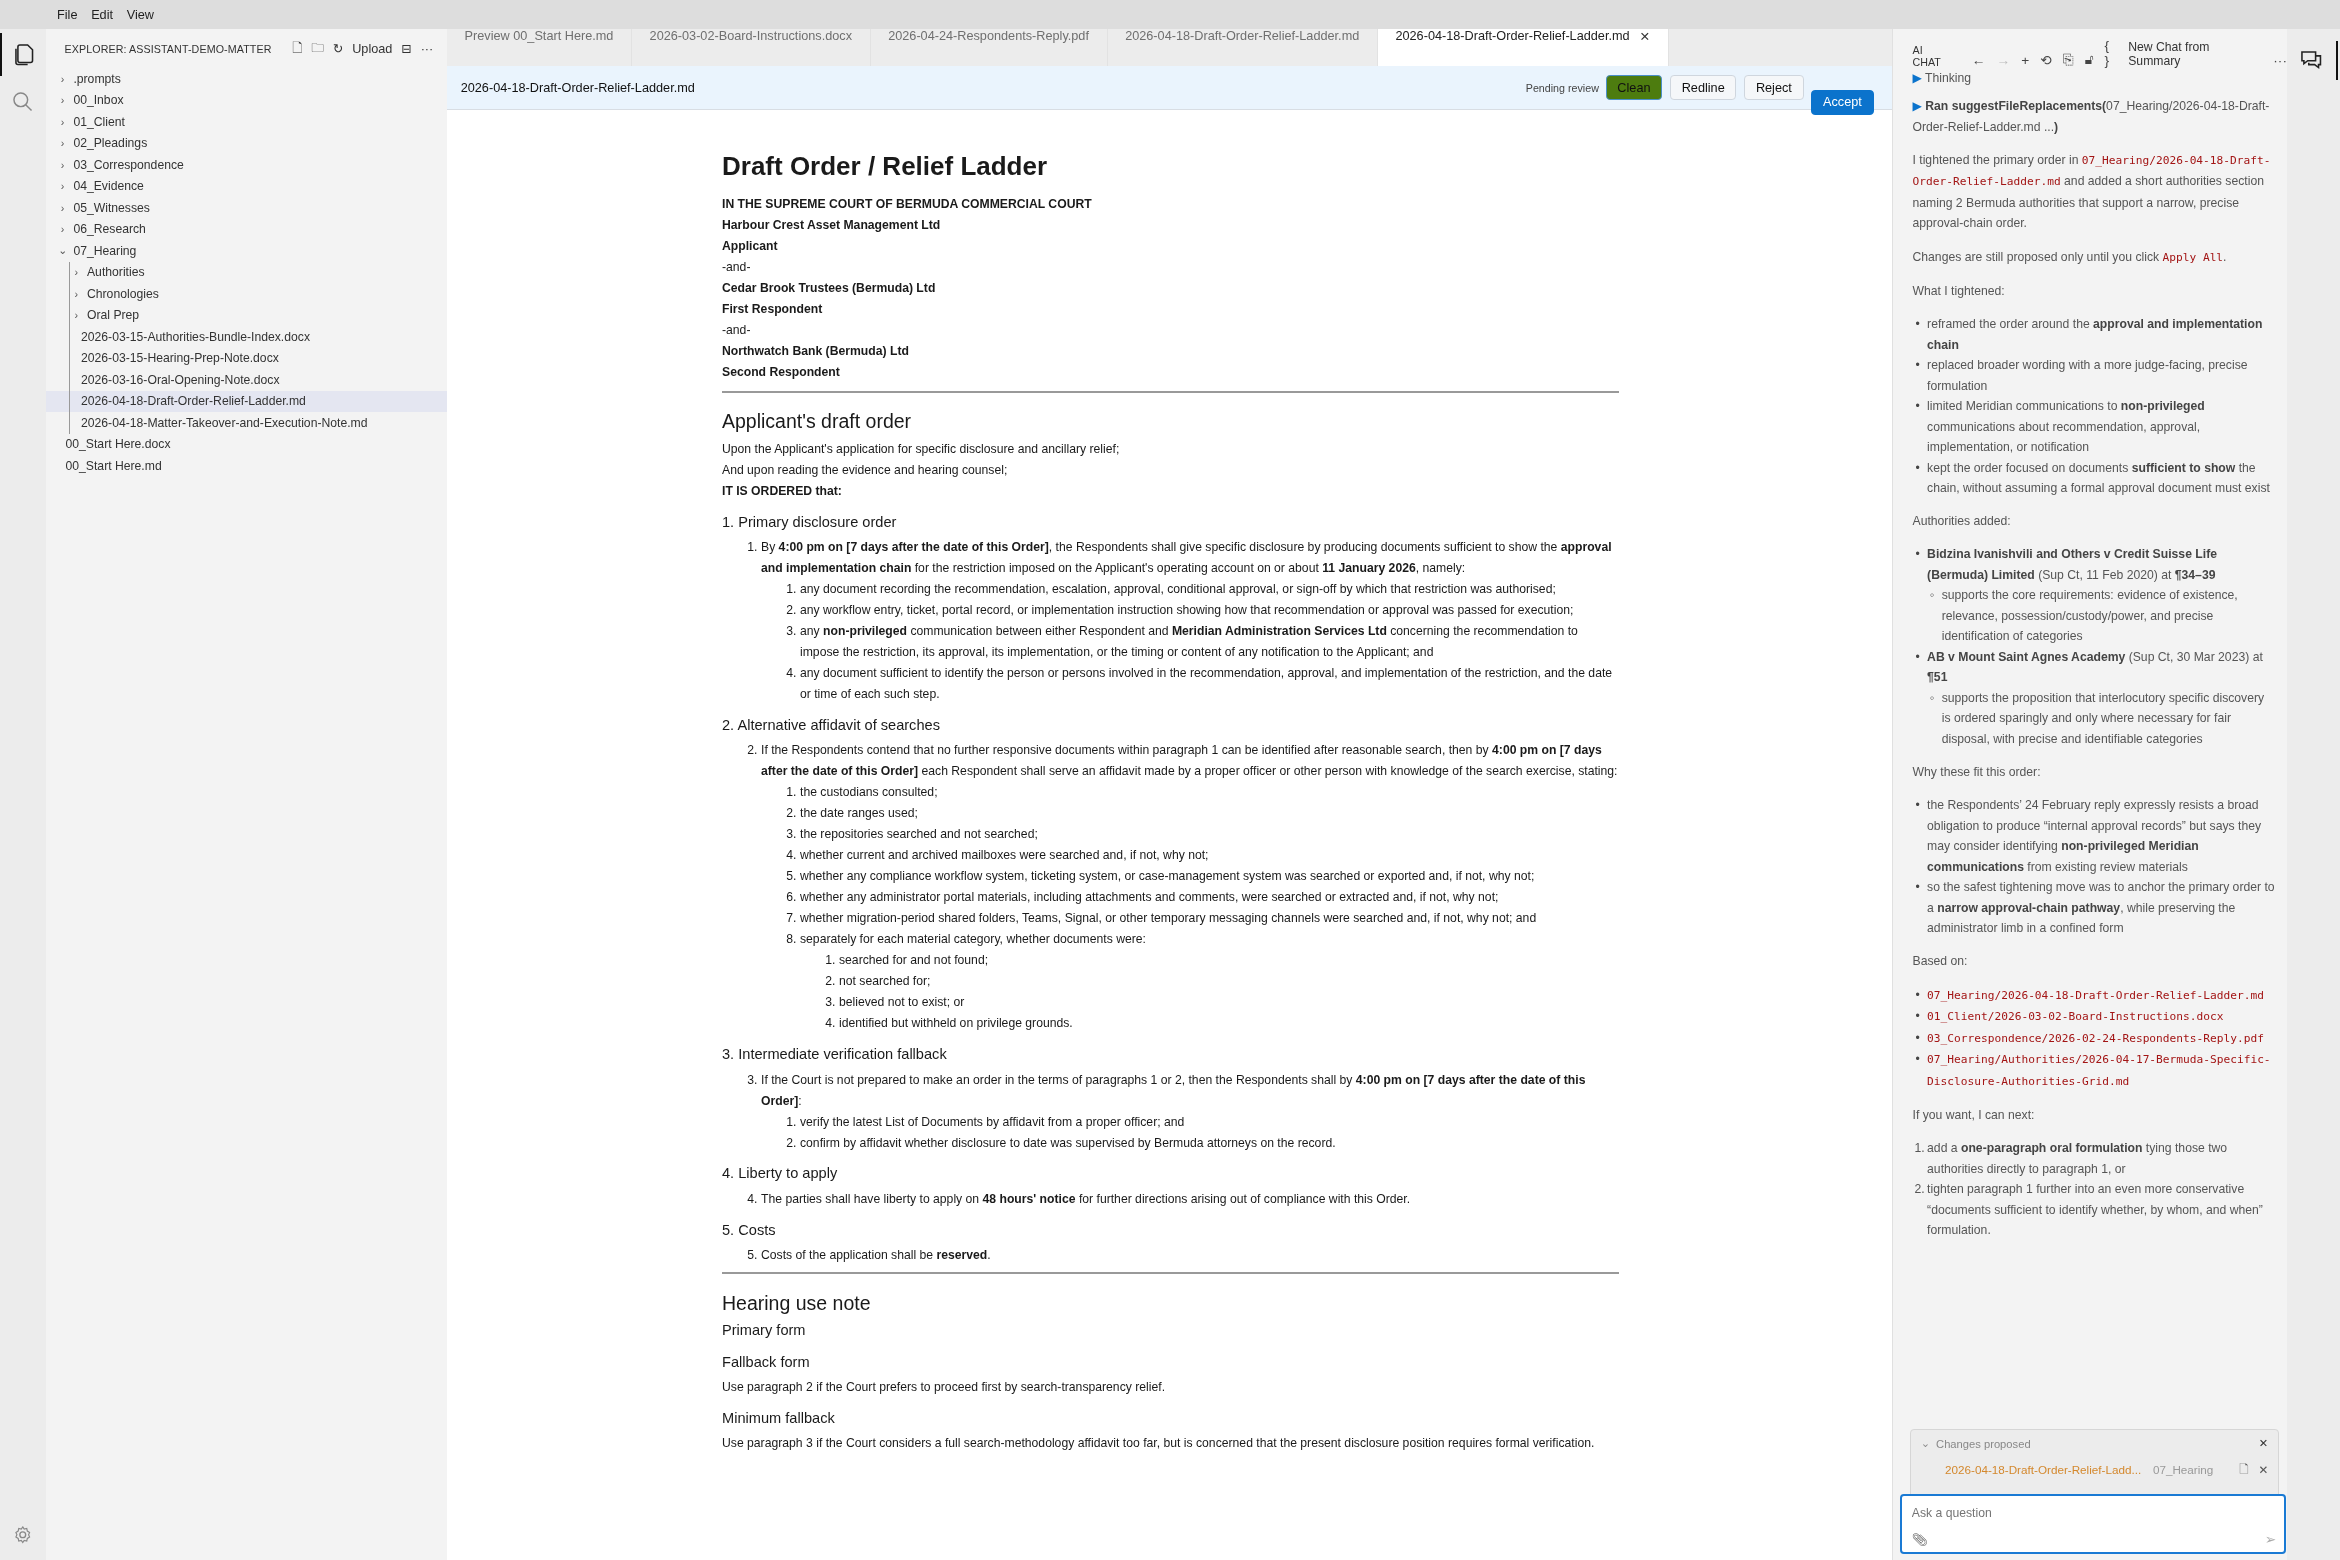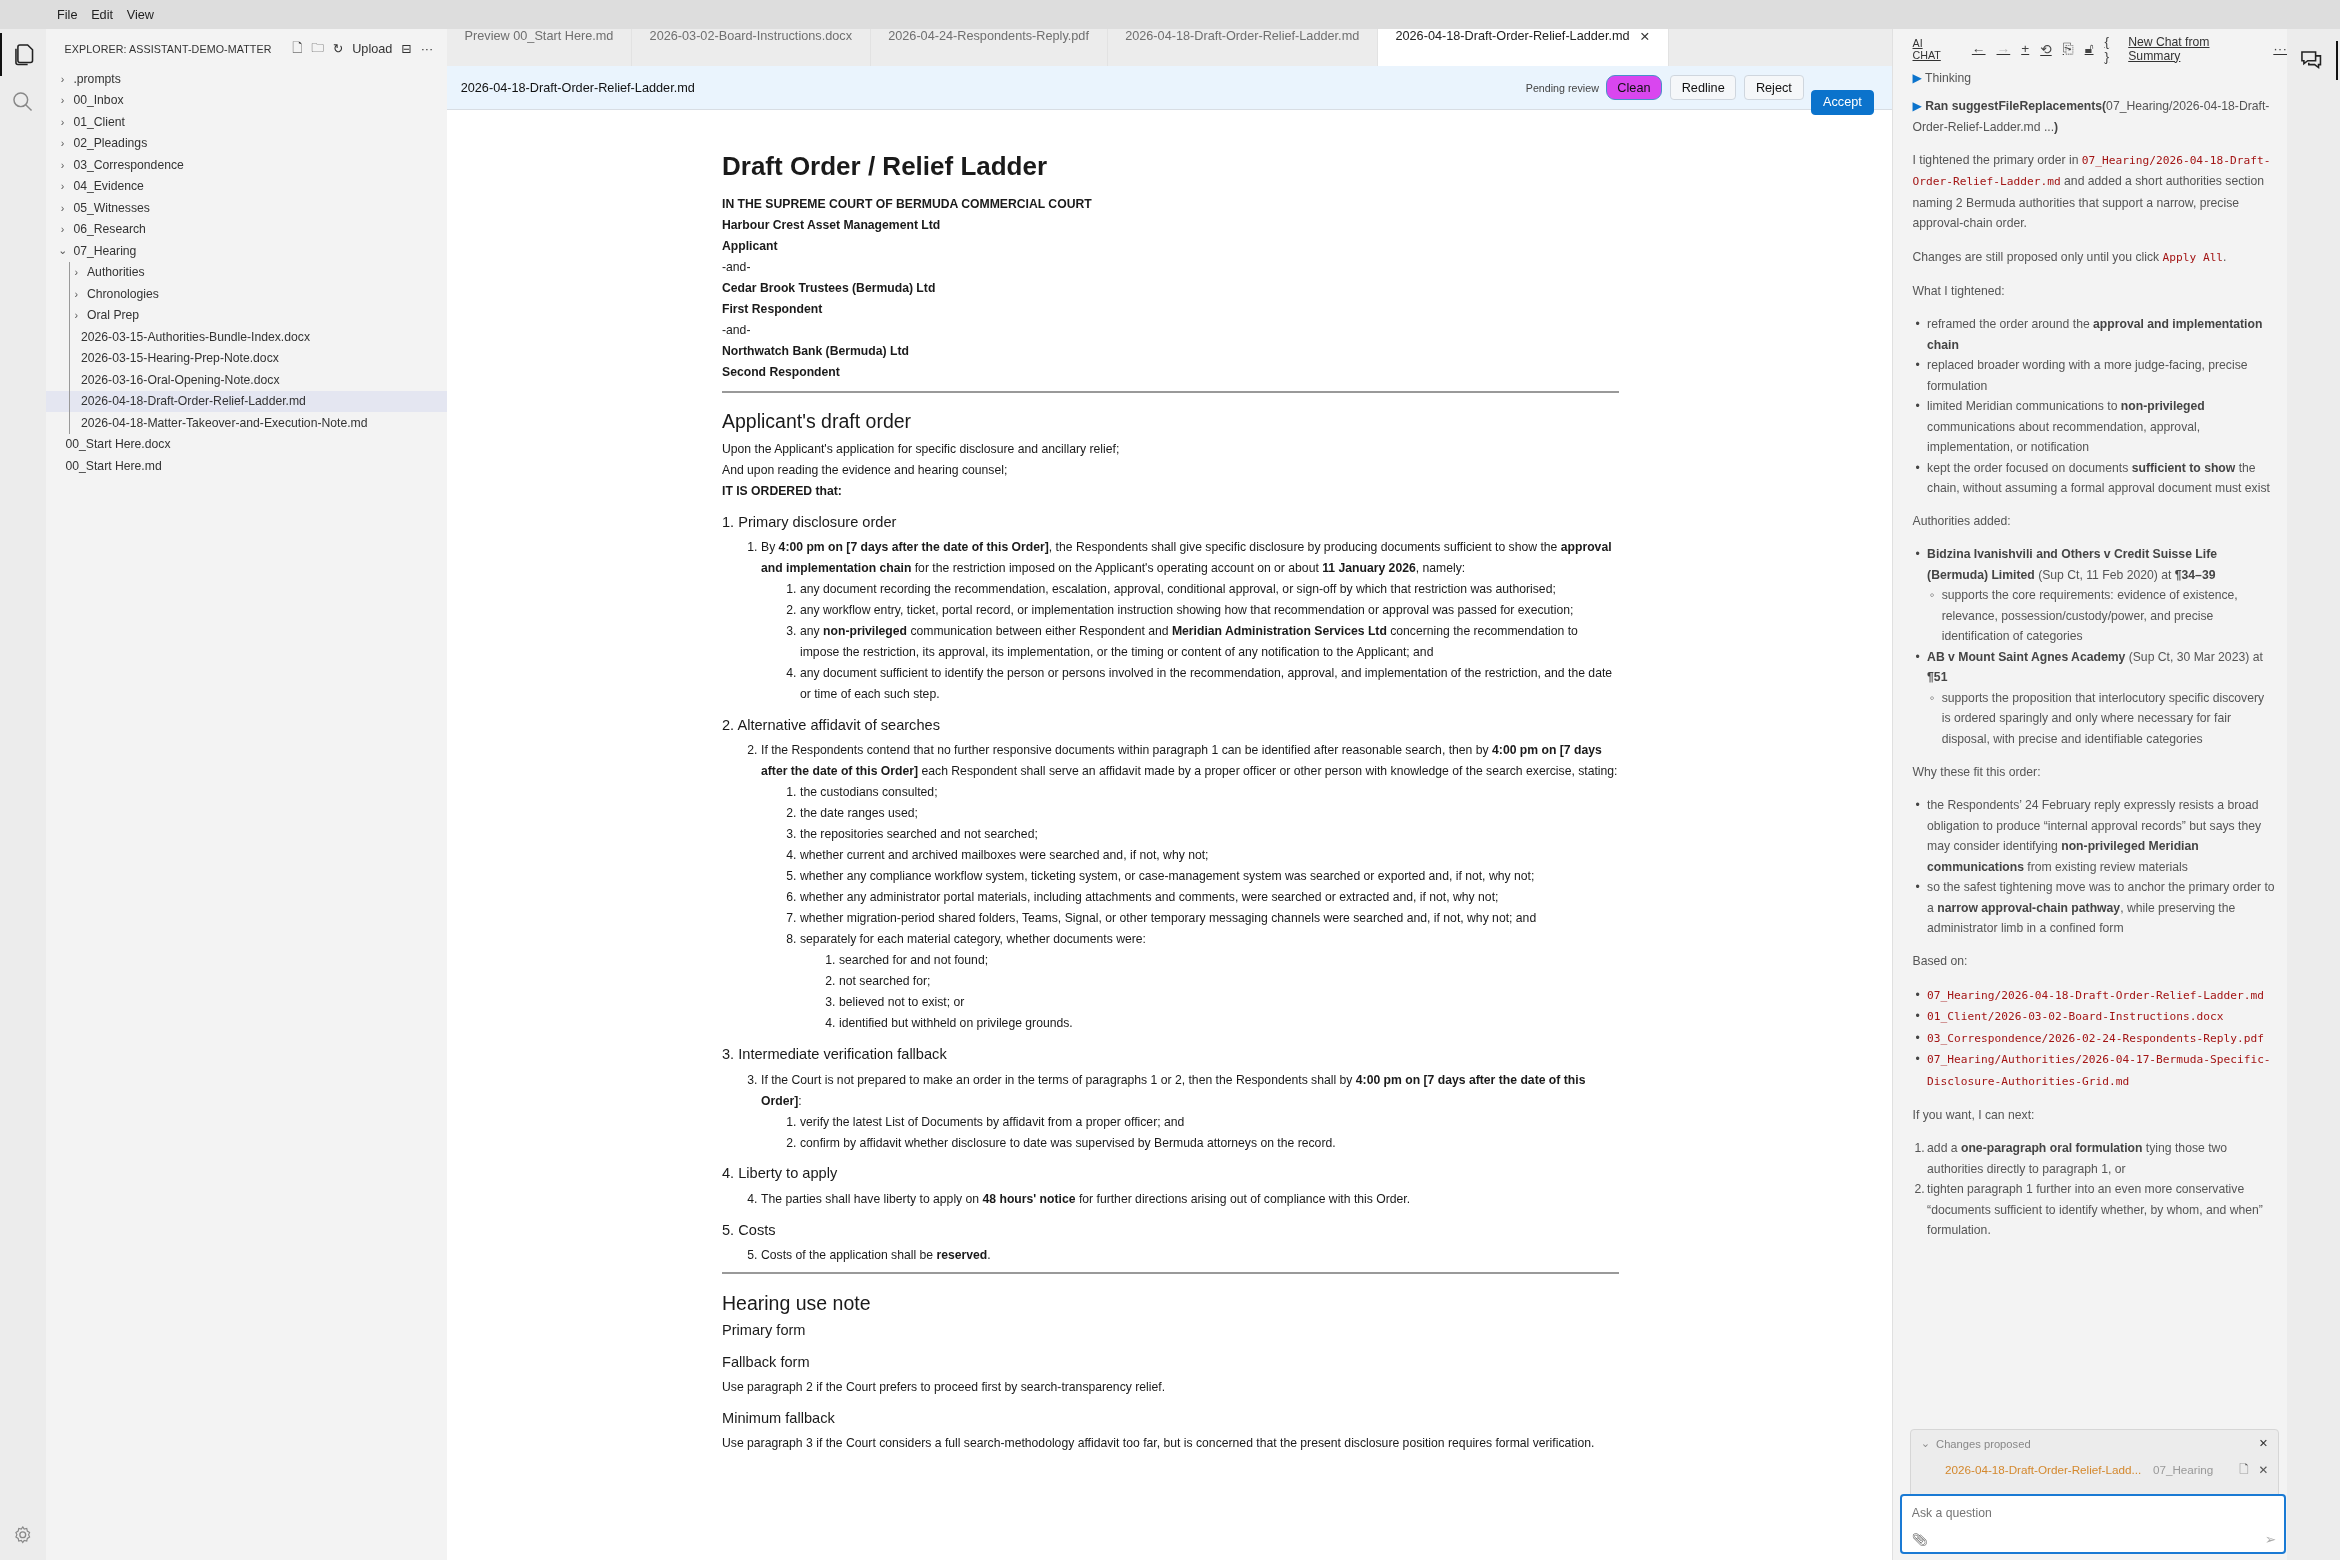--- a/index.html
+++ b/index.html
@@ -25,38 +25,38 @@
   .tab { height: 37px; display: flex; padding: 0 17.6px; font-size: 12.7px; color: #6f6f6f;
     border-right: 1px solid #e2e2e2; white-space: nowrap; }
   .tab.active { background: #fff; color: #222; }
   .tab .x { margin-left: 9.8px; color: #333; font-size: 12.7px; }
   .reviewbar { height: 44px; background: #eaf4fd; display: flex; align-items: center; padding-left: 13.7px;
     border-bottom: 1px solid #d8dde3; font-size: 12.7px; color: #111; }
   .reviewbar .fname { flex: 1; }
   .pending { font-size: 10.7px; color: #444; margin-right: 6.8px; }
   .rbtn { height: 25px; padding: 0 10.7px; border: 1px solid #cfd6de; border-radius: 3.9px; background: #f5f7f9;
     font-size: 12.7px; color: #111; margin-right: 7.8px; display: flex; align-items: center; }
-  .rbtn.clean { border-color: #4a8fc9; background: #d946ef; border-radius: 9px; }
+  .rbtn.clean { border-color: #4a8fc9; background: #4d7c0f; }
   .rbtn.accept { background: #0b73cc; border-color: #0b73cc; color: #fff; margin-right: 18.5px; margin-top: 29px; }
   .doc { position: absolute; left: 275px; top: 120px; width: 897px; font-size: 12.2px; color: #1a1a1a; line-height: 21px; }
   .doc h1 { font-size: 26px; font-weight: bold; line-height: 35px; margin-bottom: 9.8px; }
   .doc .cap div { font-weight: bold; }
   .doc .cap div.plain { font-weight: normal; }
   .doc hr { border: none; border-top: 2px solid #999; margin: 7.8px 0 15.6px; }
   .doc h2 { font-size: 19.5px; font-weight: normal; line-height: 27px; margin-bottom: 3.9px; }
   .doc h3 { font-size: 14.6px; font-weight: normal; line-height: 21.5px; margin: 9.8px 0 3.9px; }
   .doc p { margin: 0; }
   .ol { padding-left: 39px; }
   .li { position: relative; padding-left: 0; }
   .li .num { position: absolute; left: -13.7px; }
   .sub { padding-left: 39px; }
   .sub .li .num { left: -13.7px; }
   .b { font-weight: bold; }
   .chat { position: absolute; left: 1892px; top: 29px; width: 395px; height: 1531px; background: #f3f3f3; border-left: 1px solid #e0e0e0; }
-  .chat-head { height: 39px; display: flex; align-items: center; padding-left: 19.5px; font-size: 10.7px; color: #333; gap: 11px; text-decoration: underline; }
+  .chat-head { height: 39px; display: flex; align-items: flex-end; padding-left: 19.5px; font-size: 10.7px; color: #333; gap: 11px; }
   .chat-head .ico { font-size: 13.7px; color: #444; }
   .chat-head .nc { font-size: 12.2px; color: #333; }
   .chat-body { position: absolute; left: 19.5px; top: 39px; width: 363px; font-size: 12.2px; line-height: 20.5px; color: #555; }
   .chat-body p { margin-bottom: 12.7px; }
   .chat-body .b { color: #444; }
   .code { font-family: "DejaVu Sans Mono", monospace; font-size: 11.2px; color: #a31515; }
   .bul { padding-left: 14.6px; margin-bottom: 12.7px; }
   .bul .it { position: relative; padding-left: 0; }
   .bul .it::before { content: "•"; position: absolute; left: -11.7px; color: #444; }
   .bul .it.circ::before { content: "◦"; }

